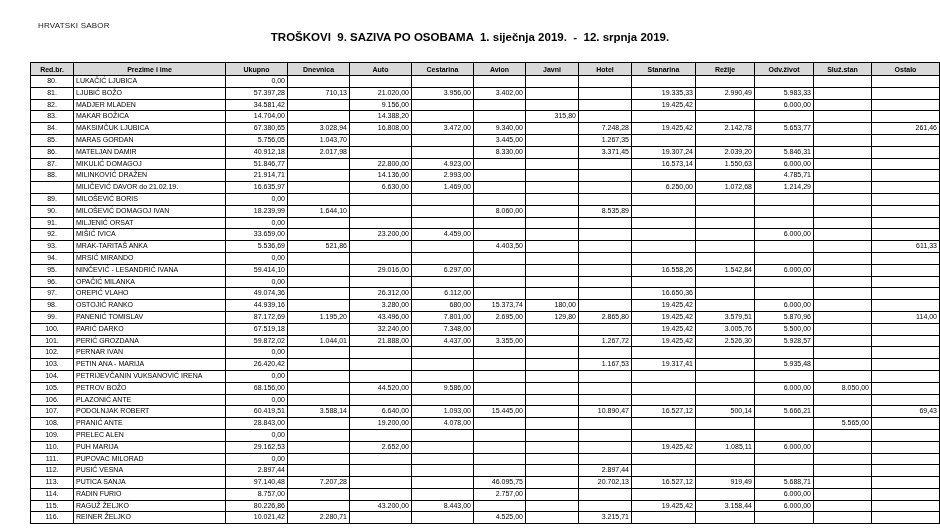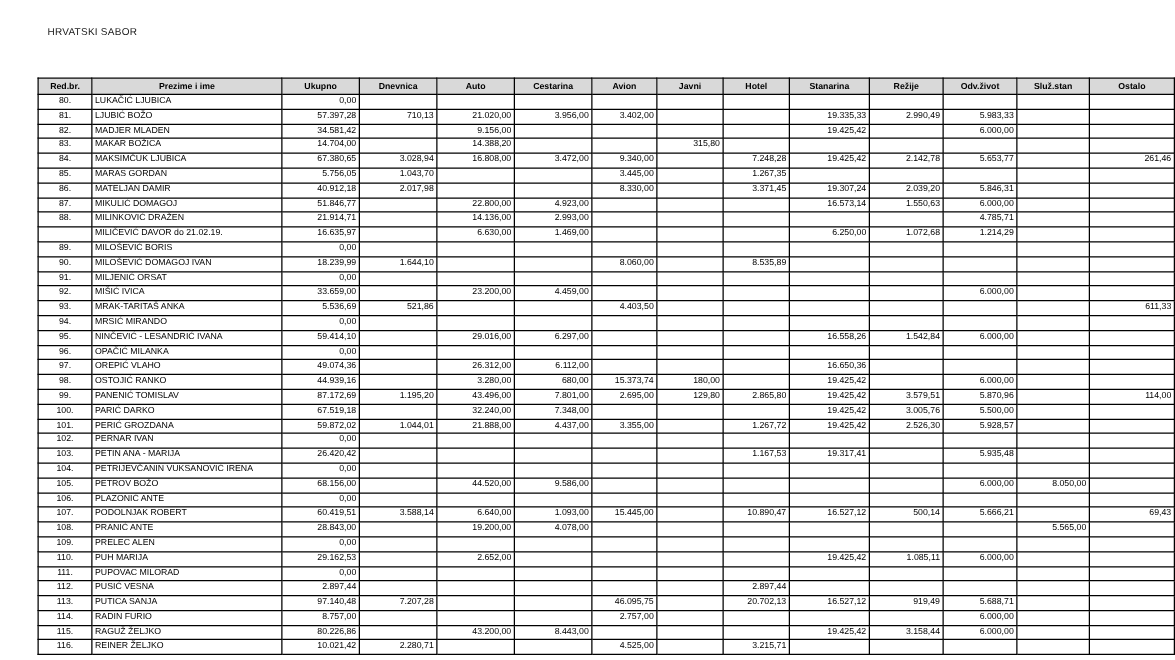--- a/index.html
+++ b/index.html
@@ -72,20 +72,21 @@
   col.c-rezije   { width: 59px; }
   col.c-odvzivot { width: 59px; }
   col.c-sluzstan { width: 58px; }
   col.c-ostalo   { width: 68px; }
 </style>
 </head>
 <body>
 
 <div class="page">
   <div class="org">HRVATSKI SABOR</div>
+  <div class="title">TROŠKOVI  9. SAZIVA PO OSOBAMA  1. siječnja 2019.  -  12. srpnja 2019.</div>
 
   <table class="expenses">
     <colgroup>
       <col class="c-redbr">
         <col class="c-name">
         <col class="c-ukupno">
         <col class="c-dnevnica">
       <col class="c-auto">
         <col class="c-cestarina">
         <col class="c-avion">

